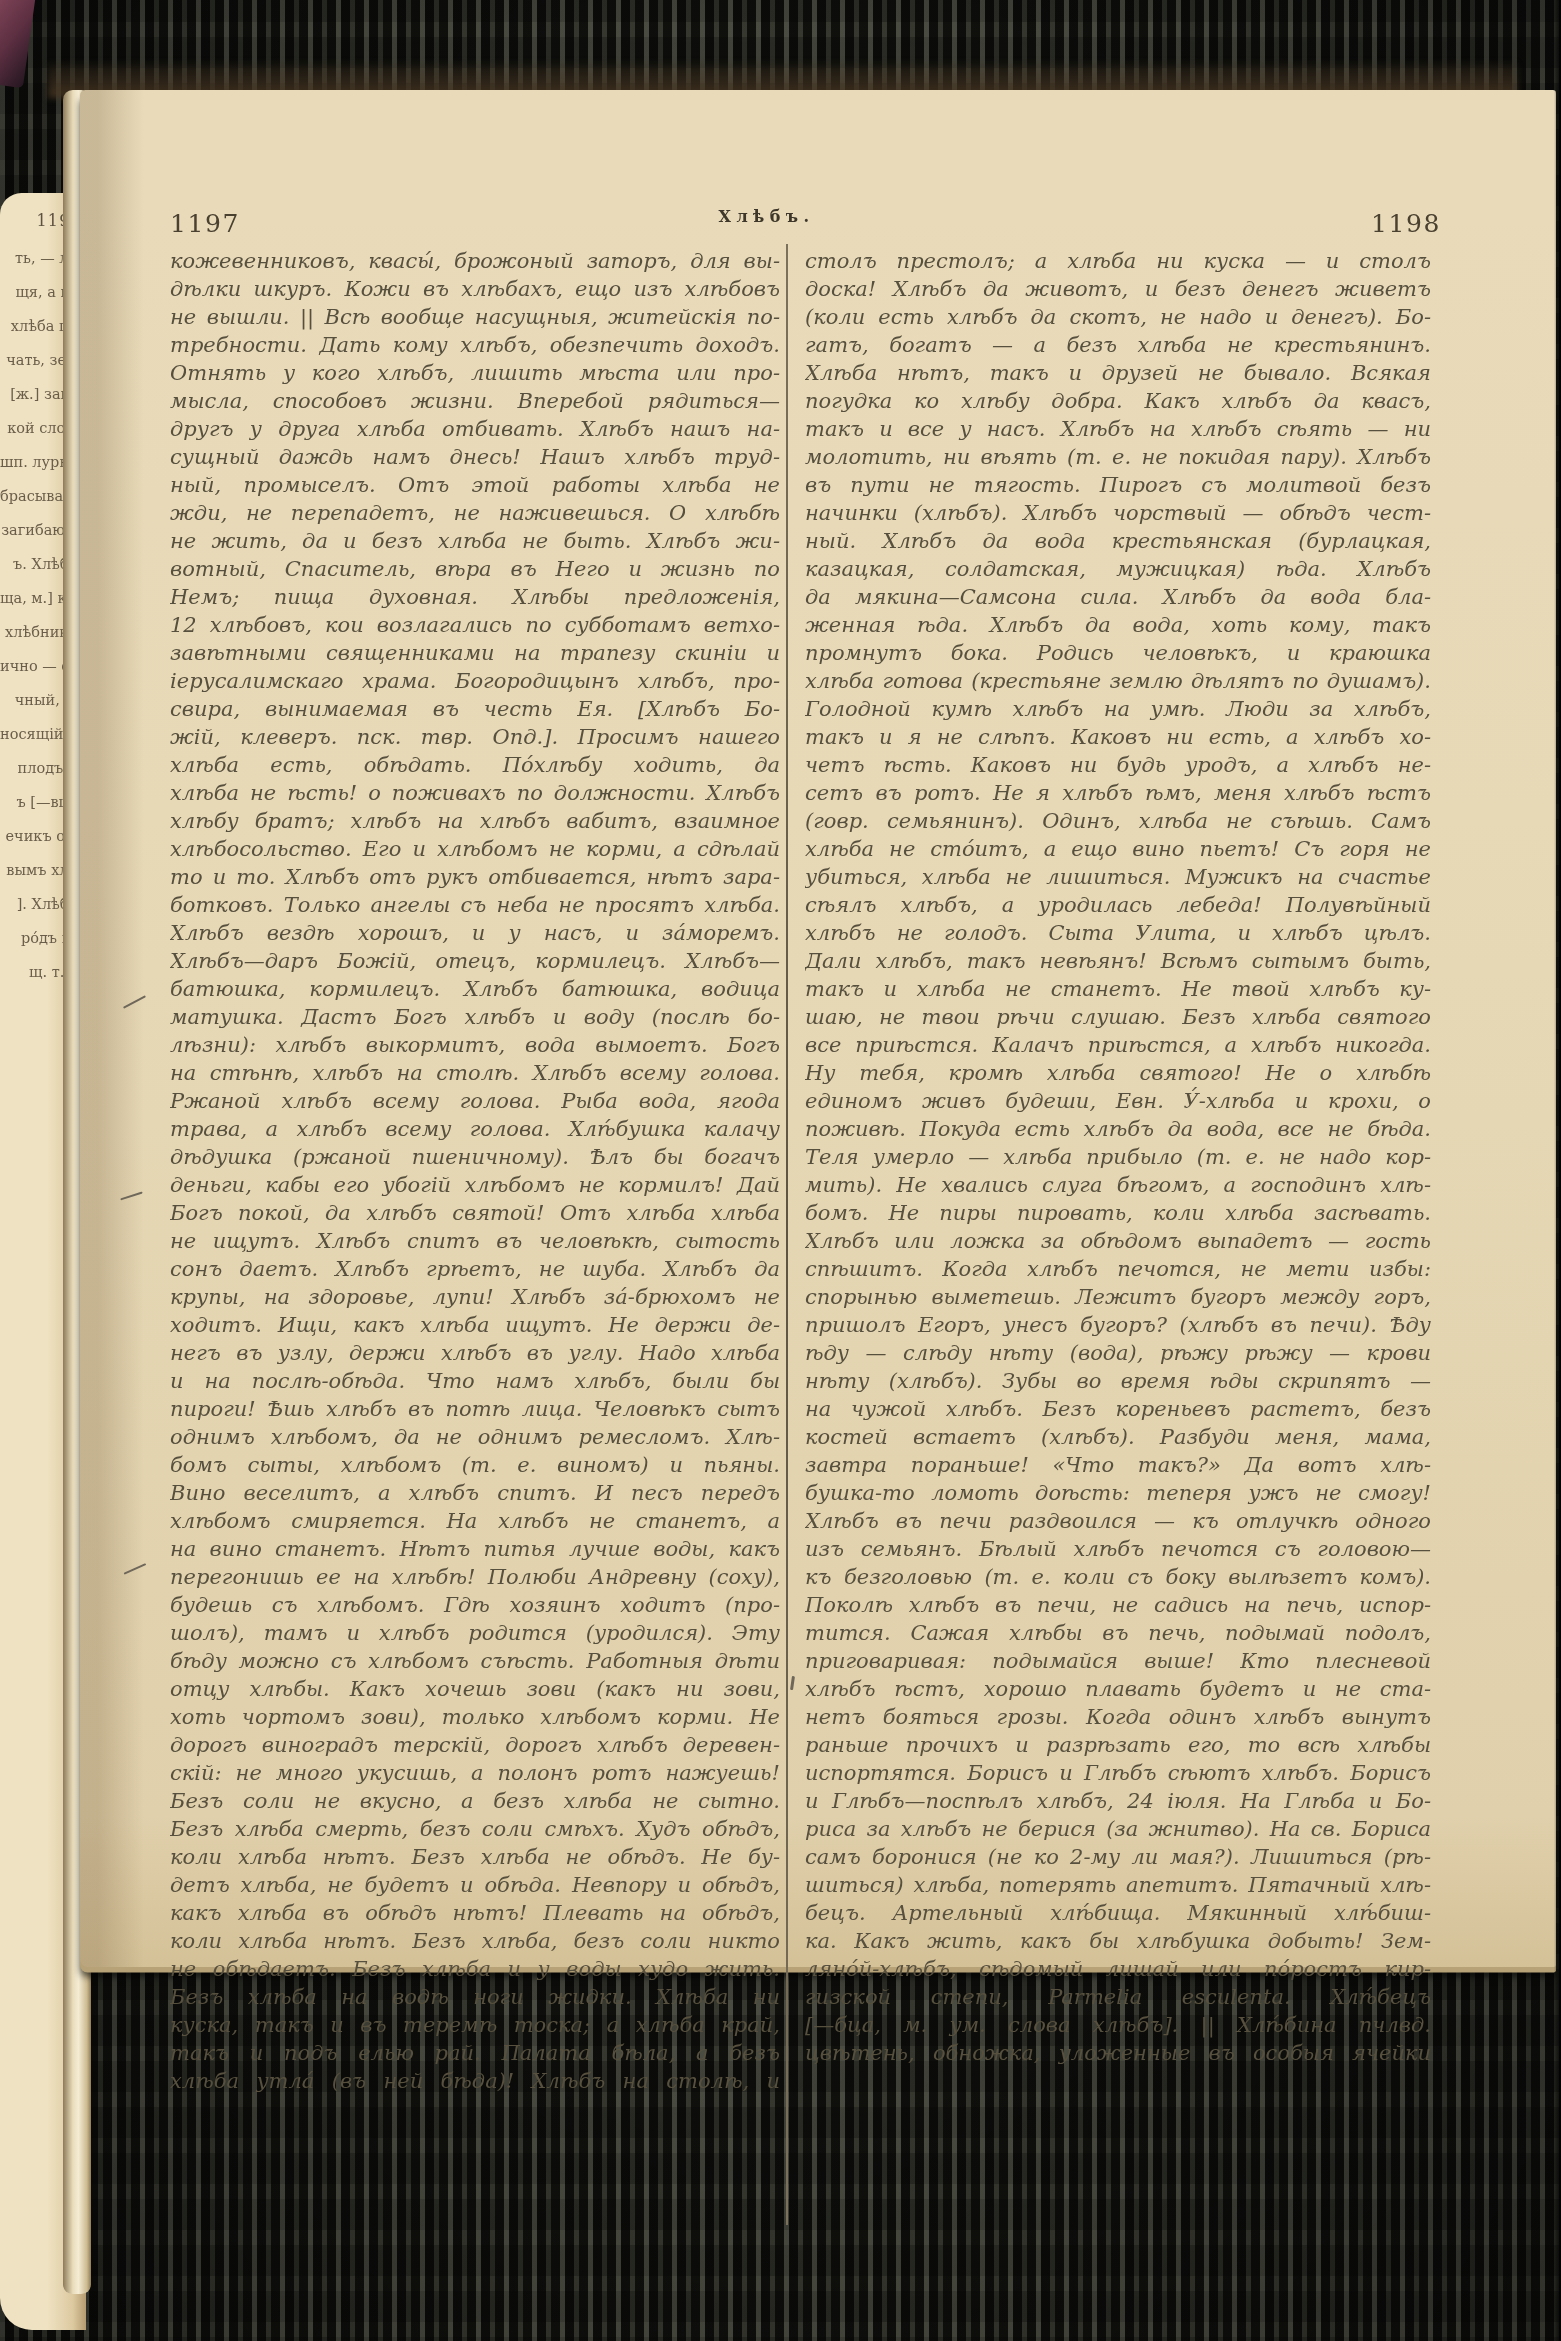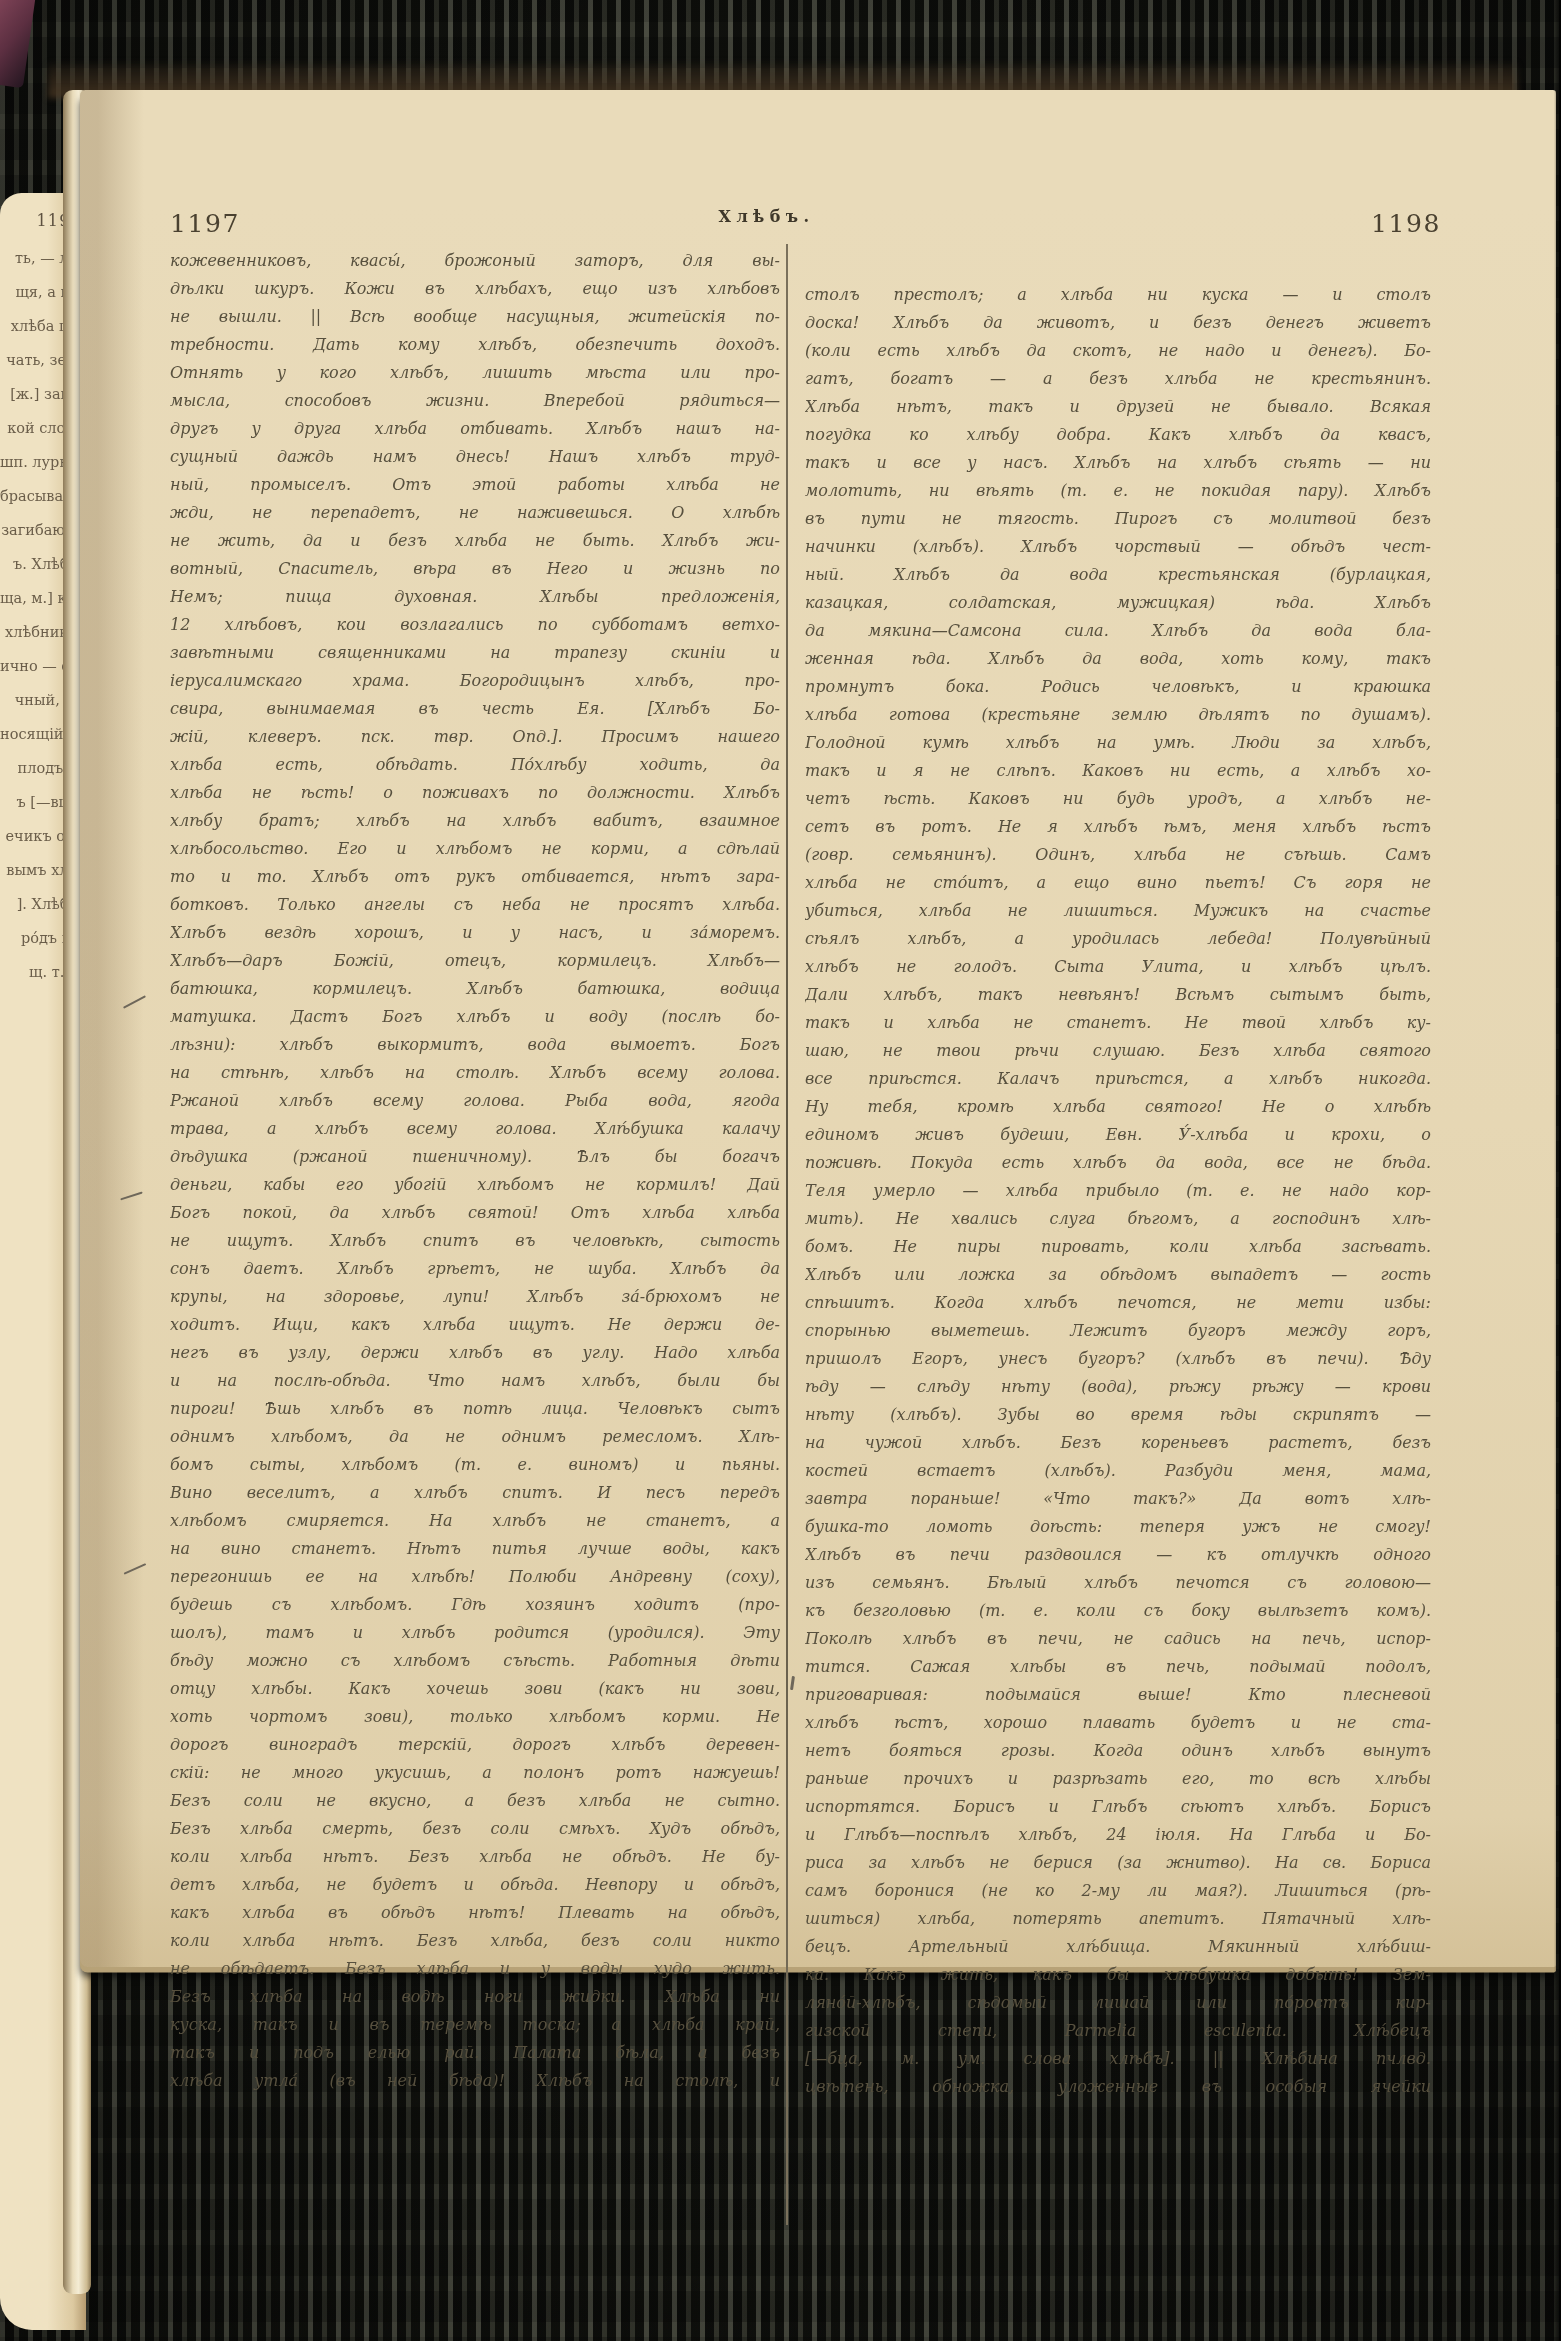--- a/index.html
+++ b/index.html
@@ -48,25 +48,25 @@
     color:#564e3c;}
 
   
   .folio{position:absolute;top:119px;font-size:25px;font-style:normal;color:#4a4130;letter-spacing:1.6px;}
   #folio-left{left:90px;}
   #folio-right{left:1291px;}
   #running-title{position:absolute;top:117px;left:0;width:1373px;text-align:center;
     font-size:16px;font-weight:bold;font-style:normal;color:#3f382a;letter-spacing:5.4px;}
 
   
-  .column{position:absolute;top:157px;font-size:16px;line-height:28px;font-style:italic;
+  .column{position:absolute;top:157px;font-size:21px;line-height:28px;font-style:italic;
     text-align:justify;color:#57503e;}
   .column .line{text-align:justify;text-align-last:justify;height:28px;white-space:nowrap;overflow:hidden;}
   #col-left{left:90px;width:610px;}
-  #col-right{left:725px;width:626px;margin-top:34px;}
+  #col-right{left:725px;width:626px;}
   #col-divider{position:absolute;left:706px;top:154px;width:1.6px;height:1981px;
     background:linear-gradient(180deg,#7b715c,#5d5542 50%,#7b715c);}
 
   
   .pencil-mark{position:absolute;height:2.1px;background:#6e675a;border-radius:1.1px;}
   #mark1{left:42px;top:911px;width:25px;transform:rotate(-28deg);}
   #mark2{left:40px;top:1105px;width:22.5px;transform:rotate(-18deg);}
   #mark3{left:43px;top:1478px;width:23.6px;transform:rotate(-24deg);}
   #mark4{left:711px;top:1586px;width:2.7px;height:14px;transform:rotate(8deg);}
 

